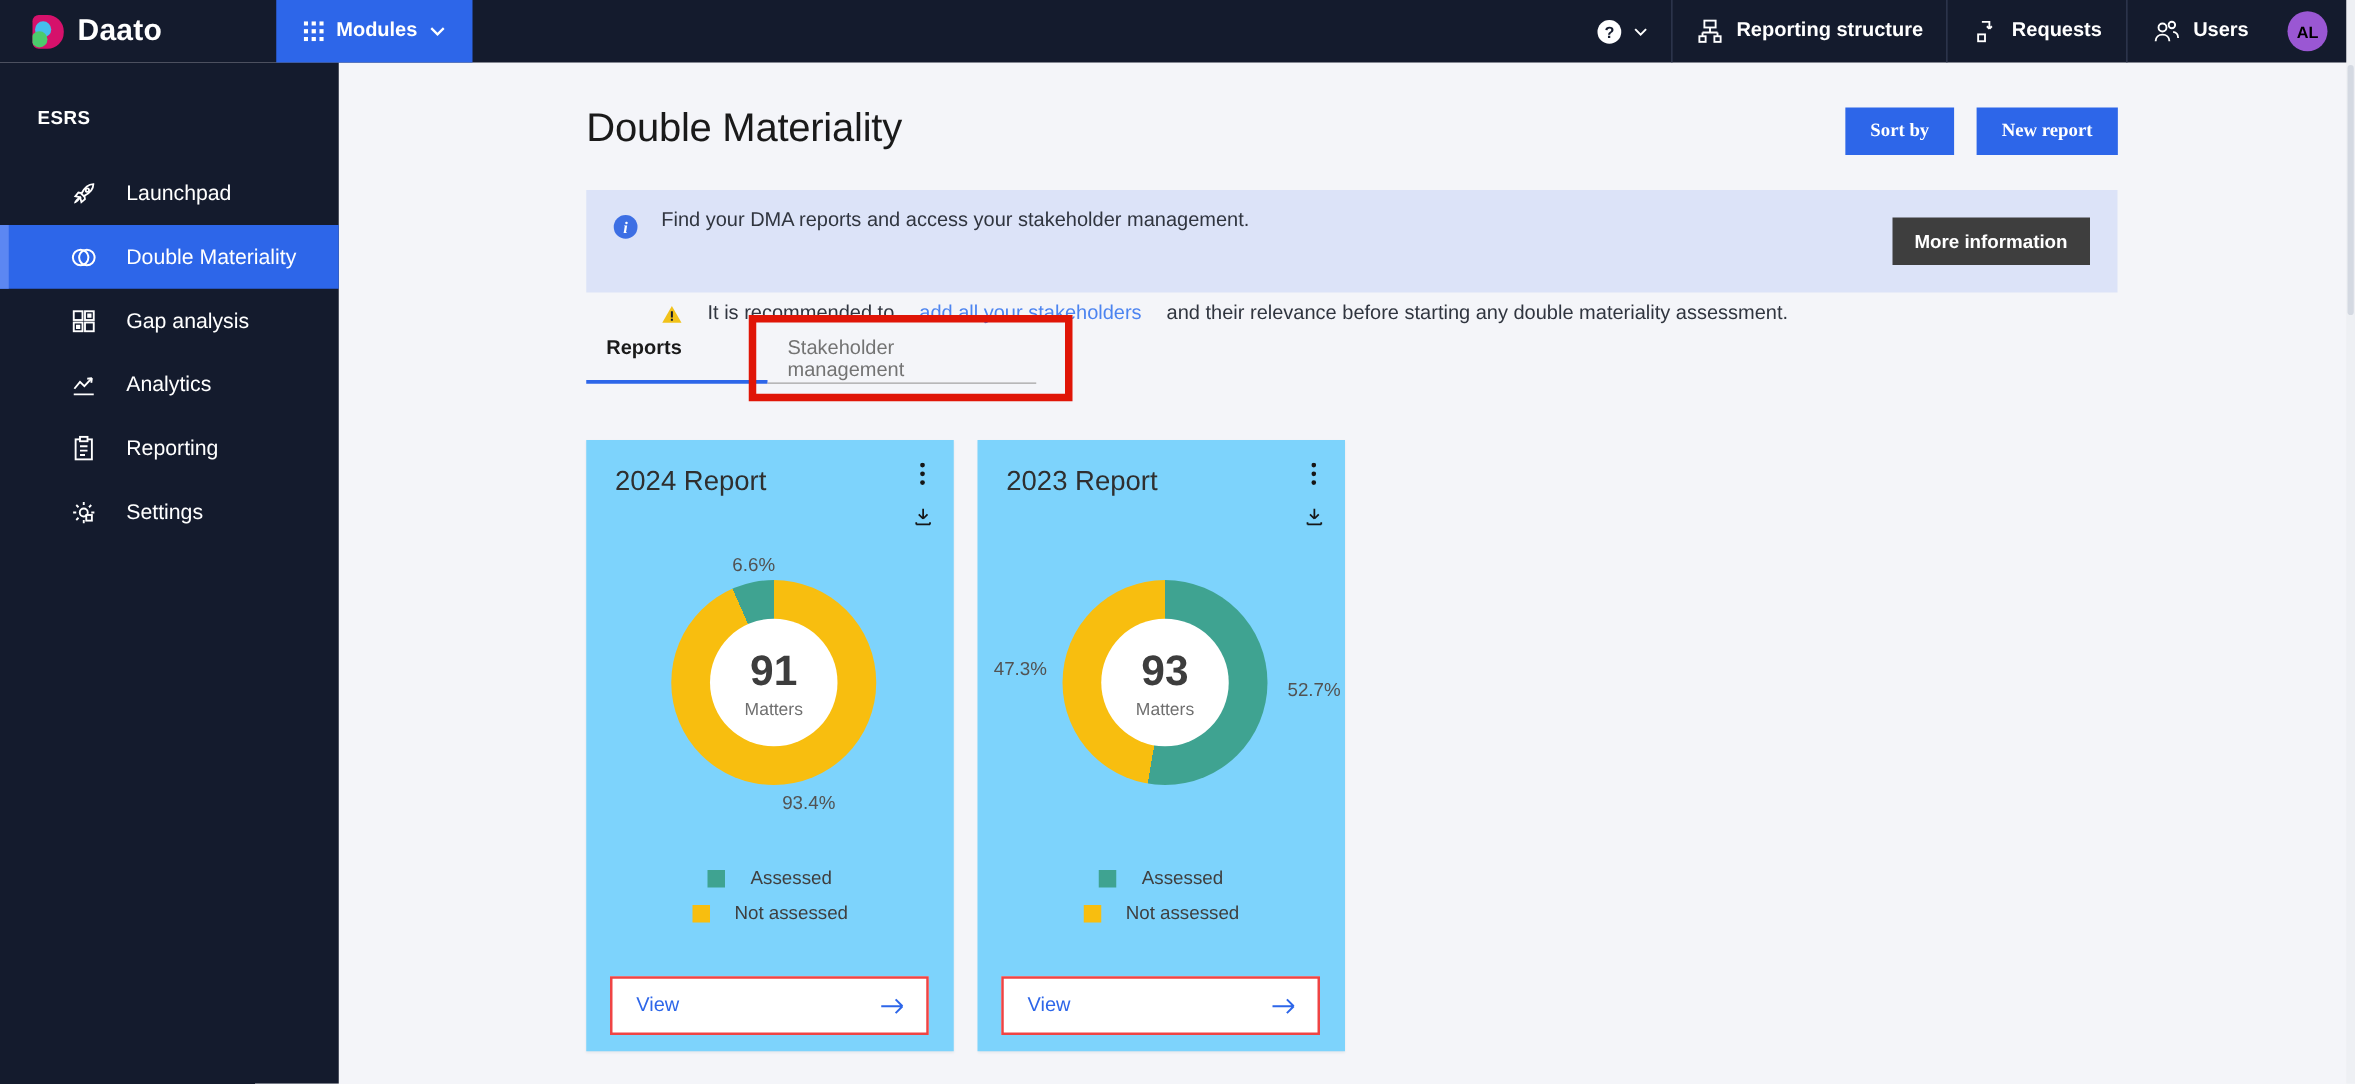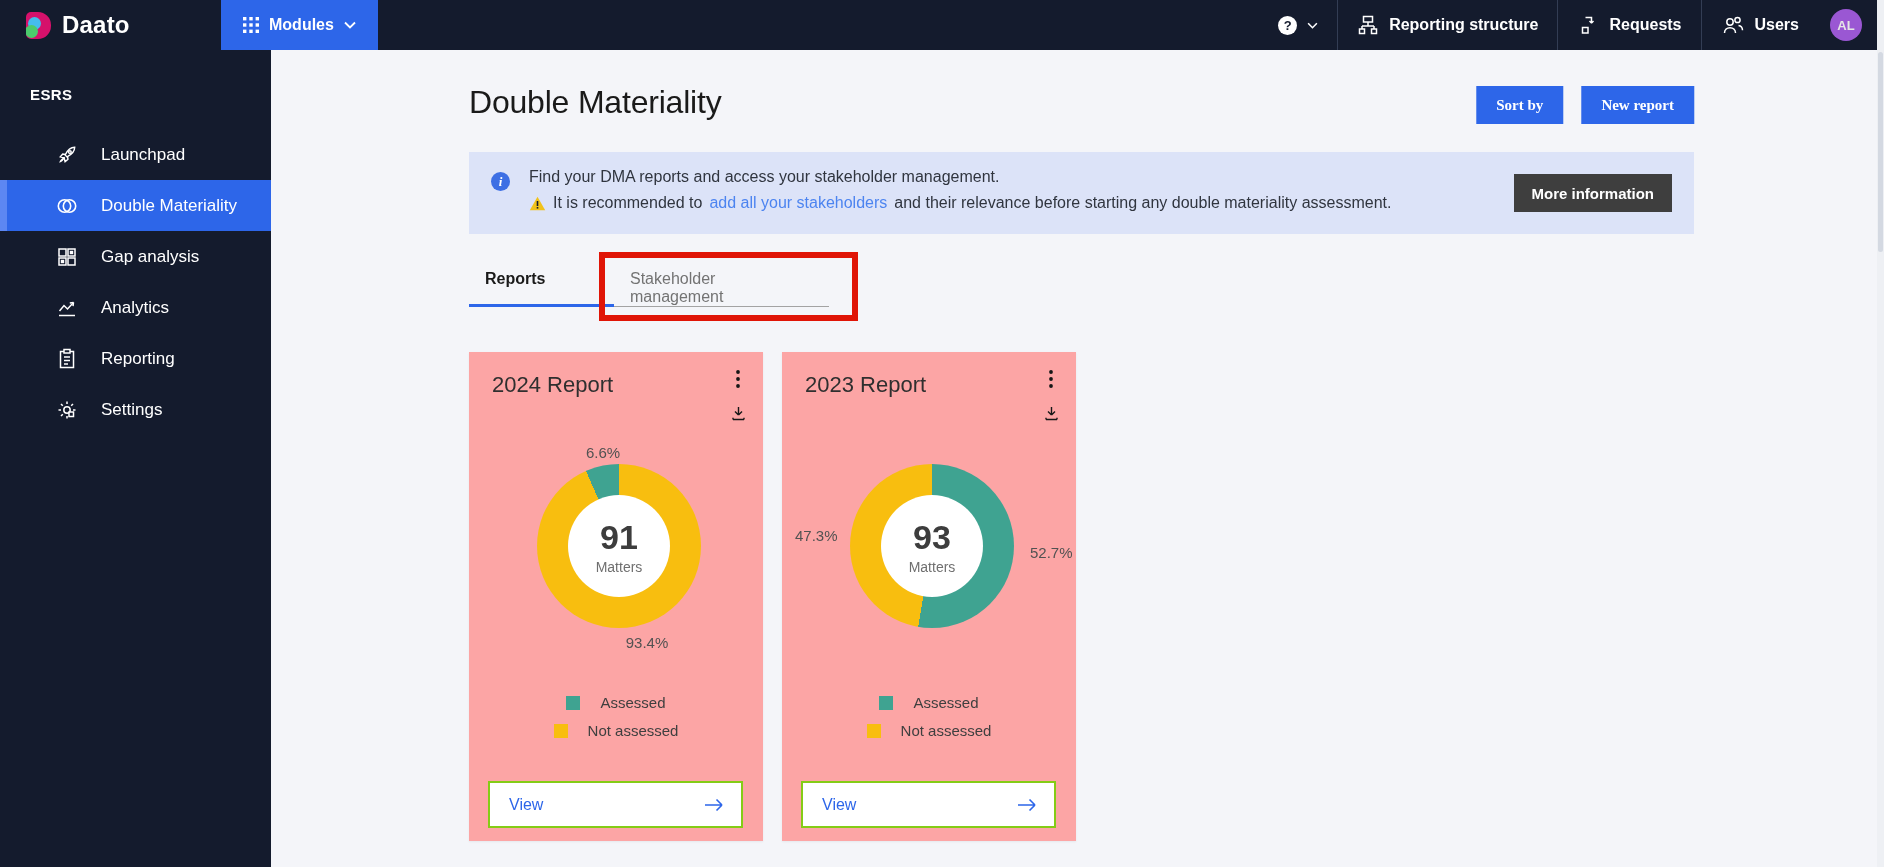--- a/index.html
+++ b/index.html
@@ -17,21 +17,21 @@
   .brand-mark .c2 { position:absolute; left:-1px; top:13px; width:13px; height:13px; border-radius:50%; background:#4CCB6C; }
   .brand-name { color:#fff; font-size:24px; font-weight:700; letter-spacing:.2px; }
   .modules-btn { display:flex; align-items:center; gap:10px; background:#2D66E9; color:#fff;
                  padding:0 22px; font-size:16px; font-weight:700; cursor:pointer; }
   .nav-right { margin-left:auto; display:flex; align-items:stretch; }
   .nav-sec { display:flex; align-items:center; gap:10px; padding:0 19px; color:#fff;
              font-size:16px; font-weight:700; cursor:pointer; white-space:nowrap; }
   .nav-divider { width:1px; background:#333D54; }
   .help-circle { width:19px; height:19px; border-radius:50%; background:#fff; color:#141B2D;
                  font-size:13px; font-weight:700; display:flex; align-items:center; justify-content:center; }
-  .avatar { width:32px; height:32px; border-radius:50%; background:#9A57D3; color:#e5e5e5; font-size:13px;
+  .avatar { width:32px; height:32px; border-radius:50%; background:#9A57D3; color:#000000; font-size:13px;
             font-weight:700; display:flex; align-items:center; justify-content:center; align-self:center;
             margin:0 22px 0 12px; cursor:pointer; }
   .navbar svg { display:block; }
 
   
   .sidebar { position:absolute; top:50px; left:0; width:271px; height:817px; background:#141B2D; z-index:10; }
   .side-section { color:#fff; font-size:15px; font-weight:700; letter-spacing:.4px; padding:36px 0 0 30px; }
   .side-list { margin-top:26px; }
   .side-item { display:flex; align-items:center; gap:22px; height:51px; padding-left:55px;
                color:#fff; font-size:17px; cursor:pointer; position:relative; }
@@ -45,56 +45,56 @@
   .head-actions { position:absolute; left:1423px; top:36px; transform:translateX(-100%); display:flex; gap:18px; }
   .btn-primary { background:#2D66E9; color:#fff; border:none; font-family:Liberation Serif, serif; font-size:15px; font-weight:700;
                  height:38px; padding:0 20px; cursor:pointer; white-space:nowrap; }
 
   .banner { position:absolute; left:198px; top:102px; width:1225px; height:82px; background:#DCE3F8;
             display:flex; align-items:center; }
   .info-icon { position:absolute; left:22px; top:20px; width:19px; height:19px; border-radius:50%; background:#3D6FE4;
                color:#fff; font-size:13px; font-weight:700; font-family:"Liberation Serif",serif; font-style:italic;
                display:flex; align-items:center; justify-content:center; }
   .banner-text { position:absolute; left:60px; top:12px; font-size:16px; color:#30353F; line-height:26px; }
-  .banner-line2 { display:flex; align-items:center; gap:7px; }
+  .banner-line2 { display:flex; align-items:center; gap:20px;margin-top:48px; }
   .banner-link { color:#4C84F0; text-decoration:none; cursor:pointer; }
   .more-info-btn { position:absolute; right:22px; top:22px; height:38px; padding:0 18px; background:#3E3E3E;
                    color:#fff; border:none; font-family:inherit; font-size:15px; font-weight:700; cursor:pointer; }
 
   .tabs { position:absolute; left:198px; top:208px; display:flex; }
   .tab { height:49px; padding:12px 16px 0 16px; font-size:16px; cursor:pointer; }
   .tab.active { width:145px; color:#1A1A1A; font-weight:700; border-bottom:3px solid #2D66E9; }
   .tab.inactive { width:215px; color:#737373; border-bottom:1px solid #a3a3a3; }
   .annotation-rect { position:absolute; left:328px; top:202px; width:259px; height:69px;
                      border:6px solid #E01507; pointer-events:none; z-index:5; }
 
   
   .cards { position:absolute; left:198px; top:302px; display:flex; gap:19px; }
-  .card { position:relative; width:294px; height:489px; background:#fca5a5; box-shadow:0 1px 2px rgba(20,27,45,.06); }
+  .card { position:relative; width:294px; height:489px; background:#7dd3fc; box-shadow:0 1px 2px rgba(20,27,45,.06); }
   .card-title { position:absolute; left:23px; top:20px; font-size:22px; color:#2F2F2F; }
   .kebab-btn { position:absolute; right:12px; top:14px; width:26px; height:26px; display:flex;
                align-items:center; justify-content:center; cursor:pointer; }
   .download-btn { position:absolute; right:12px; top:48px; width:26px; height:26px; display:flex;
                   align-items:center; justify-content:center; cursor:pointer; }
   .donut { position:absolute; left:68px; top:112px; width:164px; height:164px; border-radius:50%; }
   .donut-hole { position:absolute; left:31px; top:31px; width:102px; height:102px; border-radius:50%; background:#fff;
                 display:flex; flex-direction:column; align-items:center; justify-content:center; gap:2px;text-align:center; }
   .donut-value { font-size:34px; font-weight:600; color:#3D3D3D; }
   .donut-unit { font-size:14px; color:#6F6F6F; }
   .pct-label { position:absolute; font-size:15px; color:#525252; white-space:nowrap; }
   .pct-top    { left:134px; top:92px;  transform:translateX(-50%); }
   .pct-bottom { left:178px; top:282px; transform:translateX(-50%); }
   .pct-left   { left:13px;  top:175px; }
   .pct-right  { left:248px; top:192px; }
   .legend { position:absolute; left:0; top:342px; width:100%; display:flex; flex-direction:column;
             align-items:center; gap:11px; }
   .legend-row { display:flex; align-items:center; gap:20px; font-size:15px; color:#3F3F3F; }
   .legend-swatch { width:14px; height:14px; flex:0 0 auto; }
   .view-btn { position:absolute; left:19px; top:429px; width:255px; height:47px; background:#fff;
-              border:2px solid #84cc16; display:flex; align-items:center; cursor:pointer; }
+              border:2px solid #ef4444; display:flex; align-items:center; cursor:pointer; }
   .view-label { color:#2D66E9; font-size:16px; font-weight:500; margin-left:19px; }
   .view-arrow { margin-left:auto; margin-right:16px; display:flex; }
 
   
   .scrollbar-track { position:absolute; right:0; top:0; width:7px; height:867px; background:#EEF0F4; z-index:30; }
   .scrollbar-thumb { position:absolute; right:1px; top:52px; width:5px; height:200px; border-radius:3px; background:#D4D9E2; }
 </style>
 </head>
 <body>
 

